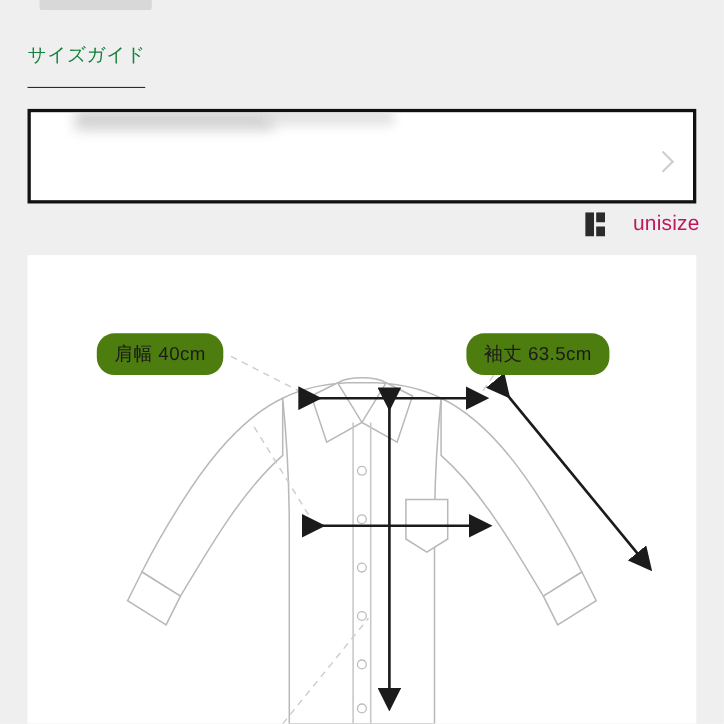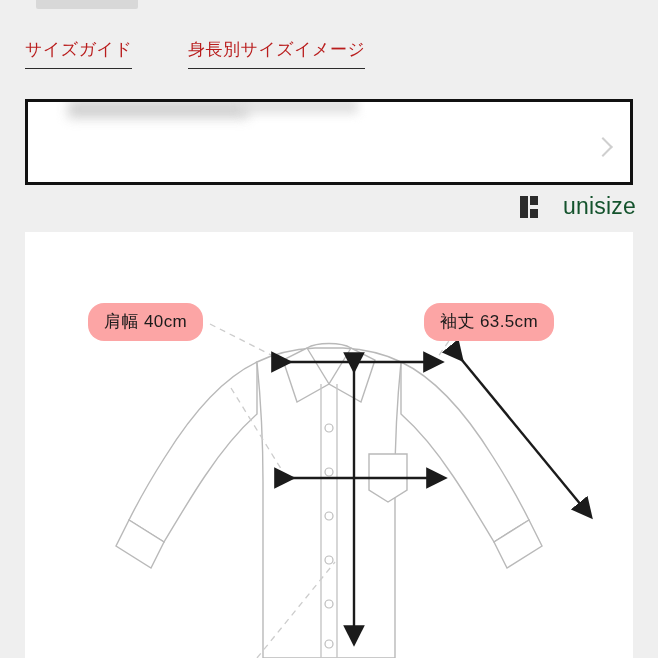--- a/index.html
+++ b/index.html
@@ -41,23 +41,23 @@
   .tabs {
     position: absolute;
     left: 0;
     top: 28px;
     width: 658px;
     height: 42px;
   }
   .tab {
     position: absolute;
     font-size: 17px;
-    color: #b91c1c;
+    color: #15803d;
     letter-spacing: 0.5px;
-    padding-bottom: 7px;
+    padding-bottom: 18px;
     border-bottom: 1.5px solid #2b2b2b;
     white-space: nowrap;
   }
   .tab-size-guide { left: 25px; top: 10px; }
   .tab-height-image { left: 188px; top: 10px; }
 
   
   .banner {
     position: absolute;
     left: 25px;
@@ -119,22 +119,22 @@
     display: flex;
     align-items: center;
     gap: 7px;
   }
   .unisize-mark {
     width: 18px;
     height: 22px;
     position: relative;
   }
   .unisize-label {
-    font-size: 23px;
-    color: #14532d;
+    font-size: 19px;
+    color: #be185d;
     letter-spacing: 0.2px;
     margin-left: 18px;
   }
 
   
   .panel {
     position: absolute;
     left: 25px;
     top: 232px;
     width: 608px;
@@ -143,21 +143,21 @@
   }
 
   .shirt-svg {
     position: absolute;
     left: 0;
     top: 0;
   }
 
   .callout {
     position: absolute;
-    background: #fca5a5;
+    background: #4d7c0f;
     border-radius: 16px;
     padding: 7px 16px 8px 16px;
     font-size: 17px;
     color: #1b1b1b;
     white-space: nowrap;
     letter-spacing: 0.4px;
   }
   .callout-shoulder { left: 63px; top: 71px; }
   .callout-body { left: 63px; top: 133px; }
   .callout-sleeve { left: 399px; top: 71px; text-align: center; }
@@ -166,21 +166,20 @@
 <body>
 
 <div class="page">
 
   <div class="top-strip">
     <div class="top-tab"></div>
   </div>
 
   <div class="tabs">
     <div class="tab tab-size-guide">サイズガイド</div>
-    <div class="tab tab-height-image">身長別サイズイメージ</div>
   </div>
 
   <div class="banner">
     <div class="banner-blur-a"></div>
     <div class="banner-blur-b"></div>
     <div class="banner-ghost g1"></div>
     <div class="banner-ghost g2"></div>
     <div class="banner-ghost g3"></div>
     <div class="banner-ghost g4"></div>
     <div class="banner-chevron"></div>

